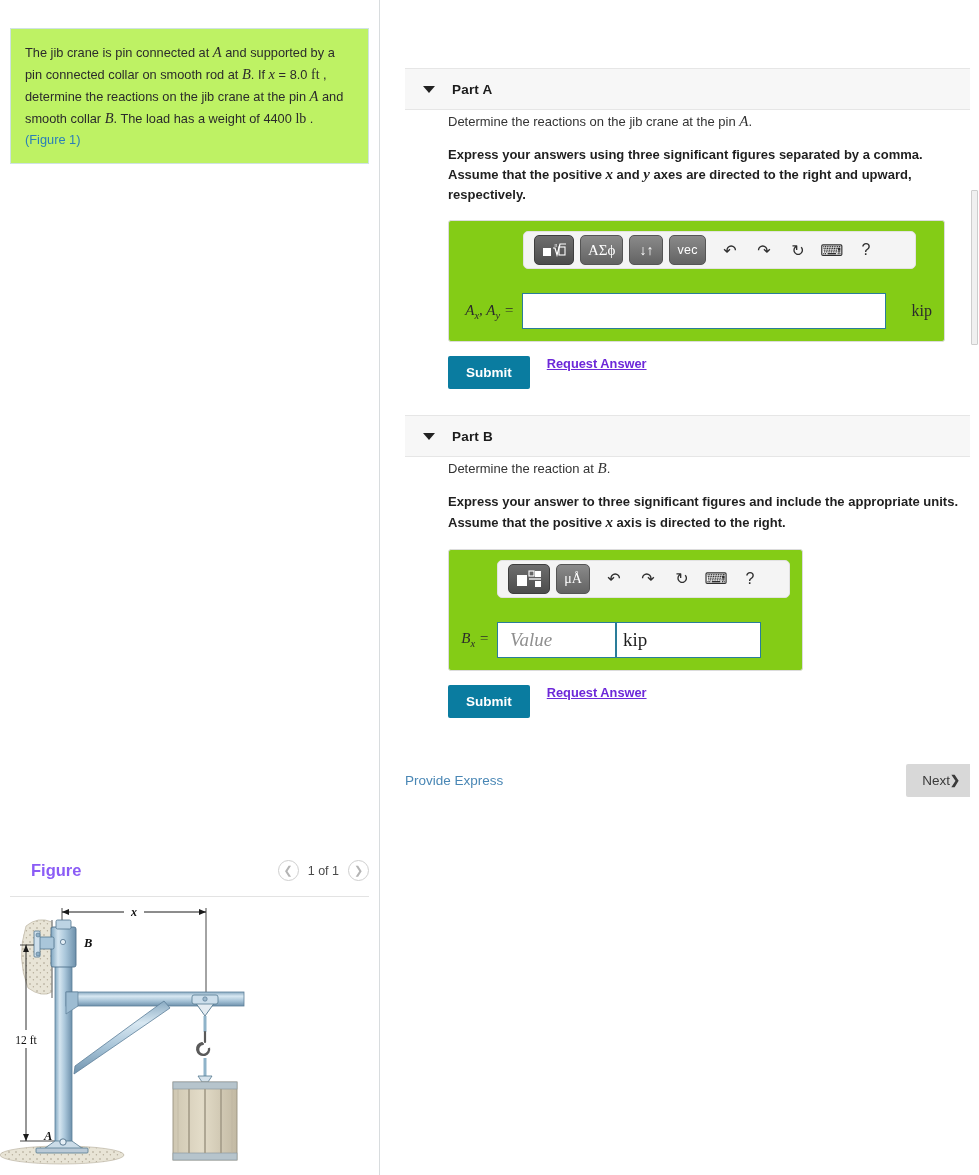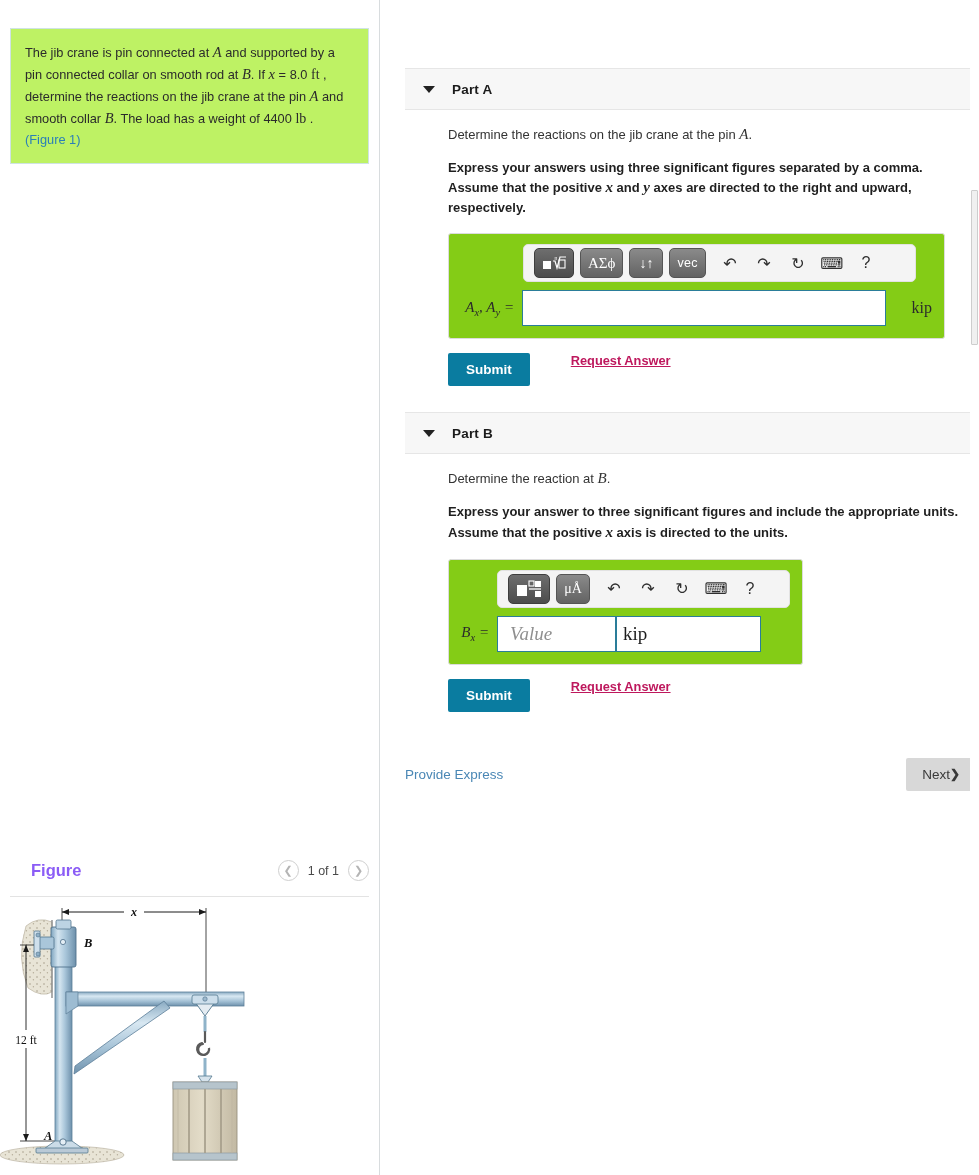--- a/index.html
+++ b/index.html
@@ -73,21 +73,21 @@
     width: 0; height: 0;
     border-left: 6px solid transparent;
     border-right: 6px solid transparent;
     border-top: 7px solid #222;
     margin-right: 17px;
   }
   .part-label { font-size: 13.5px; font-weight: bold; color: #1b1b1b; letter-spacing: .2px; }
 
   .part-body { padding: 0 0 0 68px; }
   .prompt {
-    font-size: 13px; color: #333; margin: 16px 0 0 0;
+    font-size: 13px; color: #333; margin: 3px 0 0 0;
   }
   .prompt .mi { font-family: "Liberation Serif", serif; font-style: italic; font-size: 15px; }
   .instructions {
     font-size: 13px; font-weight: bold; color: #1f1f1f;
     margin: 16px 0 0 0; line-height: 1.42; max-width: 525px;
   }
   .instructions .mi { font-family: "Liberation Serif", serif; font-style: italic; font-size: 15px; font-weight: bold; }
 
   .answer-panel {
     margin-top: 16px;
@@ -129,21 +129,21 @@
 
   .tico {
     width: 28px; height: 28px;
     display: flex; align-items: center; justify-content: center;
     color: #2f2f2f; font-size: 16px;
   }
   .tico.sep { margin-left: 4px; }
 
   .answer-row {
     display: flex; align-items: center;
-    margin-top: 8px;
+    margin-top: 24px;
   }
   .var-label {
     font-family: "Liberation Serif", serif;
     font-style: italic;
     font-size: 15px;
     color: #2b2b2b;
     width: 62px;
     text-align: right;
     padding-right: 8px;
     white-space: nowrap;
@@ -190,22 +190,22 @@
     background: #0a7ca0;
     color: #ffffff;
     font-size: 13.5px;
     font-weight: bold;
     border: none;
     border-radius: 2px;
     padding: 9px 18px;
     font-family: "Liberation Sans", sans-serif;
   }
   .request-link {
-    margin-left: 41px;
-    color: #be185d;
+    margin-left: 17px;
+    color: #6d28d9;
     font-size: 12.8px;
     font-weight: bold;
     text-decoration: underline;
   }
 
   .footer-row {
     display: flex; align-items: center; justify-content: space-between;
     margin: 46px 0 0 0;
     padding: 0 5px 0 25px;
   }
@@ -411,21 +411,21 @@
         <div class="part-label">Part B</div>
       </div>
 
       <div class="part-body">
         <div class="prompt">
           <span>Determine the reaction at </span><span class="mi">B</span><span>.</span>
         </div>
 
         <div class="instructions" style="max-width:560px;">
           <span>Express your answer to three significant figures and include the appropriate units.</span>
-          <span>Assume that the positive </span><span class="mi">x</span><span> axis is directed to the units.</span>
+          <span>Assume that the positive </span><span class="mi">x</span><span> axis is directed to the right.</span>
         </div>
 
         <div class="answer-panel narrow">
           <div class="mtoolbar offs-b">
             <div class="tbtn">
               <svg width="26" height="18" viewBox="0 0 26 18">
                 <rect x="1" y="5" width="10" height="11" fill="#fff"></rect>
                 <rect x="13" y="1" width="5" height="5" fill="none" stroke="#fff" stroke-width="1.1"></rect>
                 <rect x="19" y="1" width="6" height="6" fill="#fff"></rect>
                 <line x1="13" y1="9" x2="25" y2="9" stroke="#fff" stroke-width="1.3"></line>

